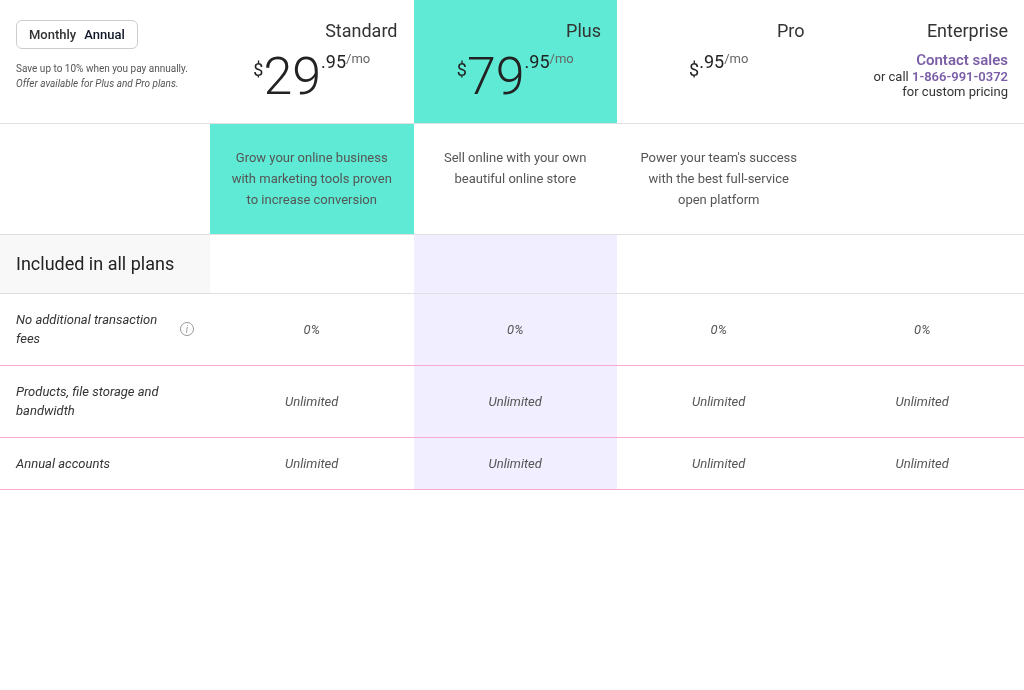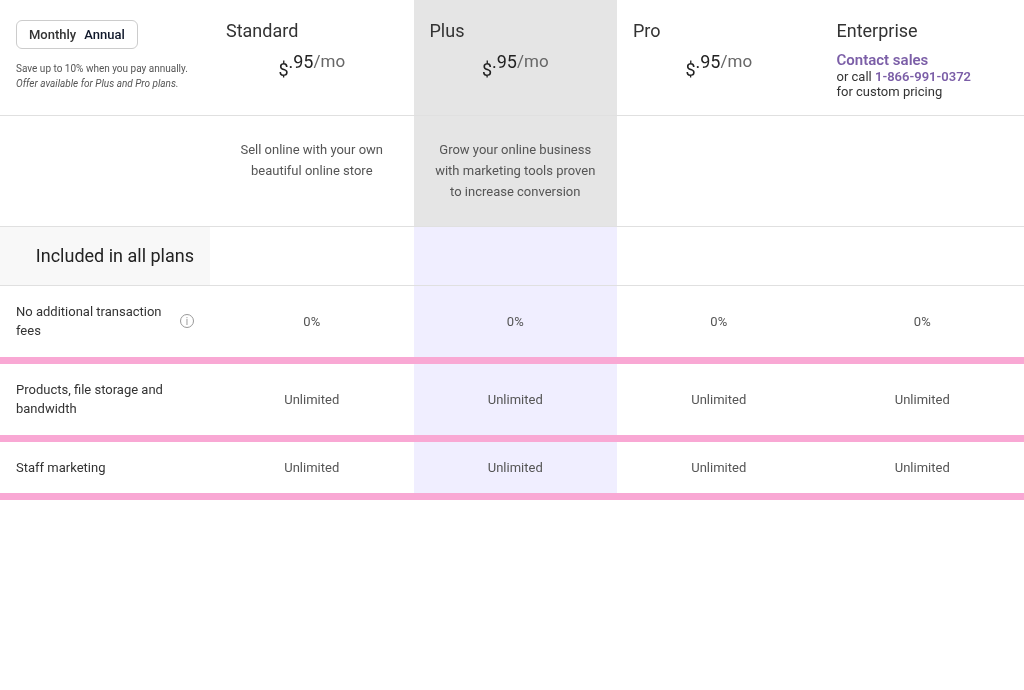--- a/index.html
+++ b/index.html
@@ -18,36 +18,36 @@
 
     
     .header-row {
       display: grid;
       grid-template-columns: 210px 1fr 1fr 1fr 1fr;
       border-bottom: 1px solid #e0e0e0;
     }
 
     .header-cell {
       padding: 20px 16px 16px;
-      text-align: left;
+      text-align: right;
     }
 
     .header-cell.left-col {
       text-align: left;
     }
 
     .plan-name {
       font-size: 18px;
       font-weight: 400;
       color: #333;
       margin-bottom: 10px;
     }
 
     .plus-col {
-      background: #e5e5e5;
+      background: #5eead4;
     }
 
     .billing-toggle {
       display: flex;
       align-items: center;
       gap: 8px;
       border: 1px solid #ccc;
       border-radius: 6px;
       padding: 6px 12px;
       display: inline-flex;
@@ -105,21 +105,21 @@
       padding-bottom: 4px;
     }
 
     .price-cents {
       font-size: 18px;
       font-weight: 400;
       color: #222;
     }
 
     .price-period {
-      font-size: 17px;
+      font-size: 13px;
       color: #666;
     }
 
     .enterprise-contact {
       margin-top: 4px;
     }
 
     .contact-sales-link {
       color: #7b5ea7;
       font-weight: 600;
@@ -161,21 +161,20 @@
     .description-cell.left-col {
       background: #fff;
     }
 
     
     .section-header-row {
       display: grid;
       grid-template-columns: 210px 1fr 1fr 1fr 1fr;
       background: #f8f8f8;
       border-bottom: 1px solid #e0e0e0;
-      text-align: right;
     }
 
     .section-header-cell {
       padding: 16px;
     }
 
     .section-title {
       font-size: 18px;
       font-weight: 400;
       color: #222;
@@ -187,21 +186,22 @@
     }
 
     .section-header-filler.plus-col {
       background: #f0eeff;
     }
 
     
     .feature-row {
       display: grid;
       grid-template-columns: 210px 1fr 1fr 1fr 1fr;
-      border-bottom: 7px solid #f9a8d4;
+      border-bottom: 1px solid #f9a8d4;
+      font-style: italic;
     }
 
     .feature-label-cell {
       padding: 16px;
       font-size: 13px;
       color: #333;
       line-height: 1.5;
       display: flex;
       align-items: center;
       gap: 6px;
@@ -250,31 +250,33 @@
       <p class="save-text">
         <span>Save up to 10% when you pay annually.</span>
         <em>Offer available for Plus and Pro plans.</em>
       </p>
     </div>
 
     <div class="header-cell">
       <div class="plan-name">Standard</div>
       <div class="price-container">
         <span class="price-dollar">$</span>
+        <span class="price-main">29</span>
         <div class="price-cents-period">
           <span class="price-cents">.95</span>
           <span class="price-period">/mo</span>
         </div>
       </div>
     </div>
 
     <div class="header-cell plus-col">
       <div class="plan-name">Plus</div>
       <div class="price-container">
         <span class="price-dollar">$</span>
+        <span class="price-main">79</span>
         <div class="price-cents-period">
           <span class="price-cents">.95</span>
           <span class="price-period">/mo</span>
         </div>
       </div>
     </div>
 
     <div class="header-cell">
       <div class="plan-name">Pro</div>
       <div class="price-container">
@@ -294,22 +296,23 @@
           <span>or call</span>
           <span class="enterprise-phone">1-866-991-0372</span>
         </div>
         <div class="enterprise-pricing-text">for custom pricing</div>
       </div>
     </div>
   </div>
 
   <div class="description-row">
     <div class="description-cell left-col"></div>
+    <div class="description-cell plus-col">Grow your online business with marketing tools proven to increase conversion</div>
     <div class="description-cell">Sell online with your own beautiful online store</div>
-    <div class="description-cell plus-col">Grow your online business with marketing tools proven to increase conversion</div>
+    <div class="description-cell">Power your team's success with the best full-service open platform</div>
   </div>
 
   <div class="section-header-row">
     <div class="section-header-cell">
       <div class="section-title">Included in all plans</div>
     </div>
     <div class="section-header-filler"></div>
     <div class="section-header-filler plus-col"></div>
     <div class="section-header-filler"></div>
     <div class="section-header-filler"></div>
@@ -324,21 +327,21 @@
         <div class="feature-value-cell">0%</div>
       </div>
       <div class="feature-row">
         <div class="feature-label-cell">Products, file storage and bandwidth</div>
         <div class="feature-value-cell">Unlimited</div>
         <div class="feature-value-cell plus-col">Unlimited</div>
         <div class="feature-value-cell">Unlimited</div>
         <div class="feature-value-cell">Unlimited</div>
       </div>
       <div class="feature-row">
-        <div class="feature-label-cell">Staff marketing</div>
+        <div class="feature-label-cell">Annual accounts</div>
         <div class="feature-value-cell">Unlimited</div>
         <div class="feature-value-cell plus-col">Unlimited</div>
         <div class="feature-value-cell">Unlimited</div>
         <div class="feature-value-cell">Unlimited</div>
       </div>
     </div>
 
 </div>
 
 </body></html>

